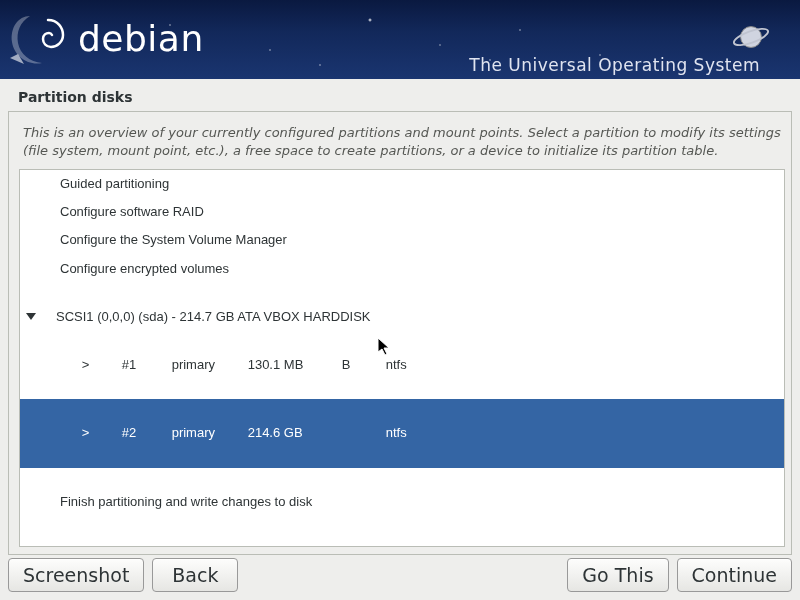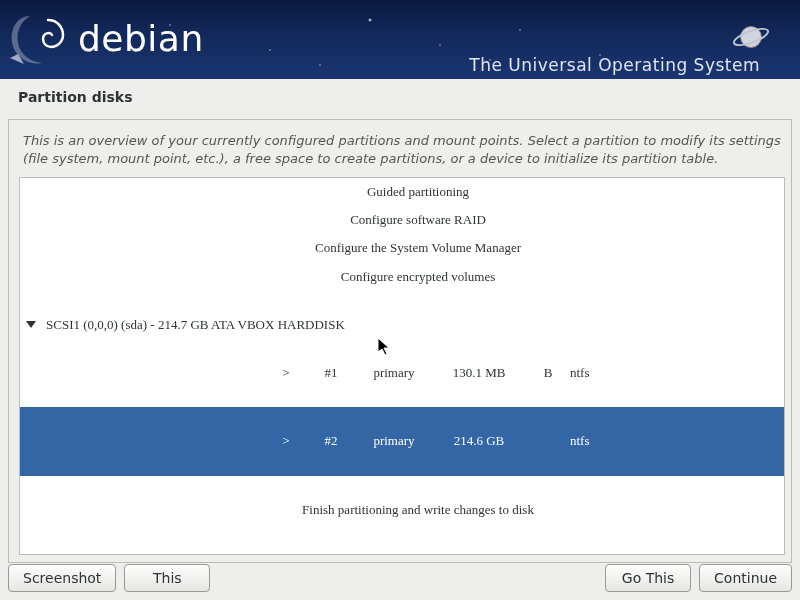--- a/index.html
+++ b/index.html
@@ -61,21 +61,21 @@
       top: 18px; right: 30px;
       width: 38px; height: 38px;
     }
     .page-title {
       padding: 10px 8px 6px 18px;
       font-size: 14px;
       font-weight: bold;
       color: #2e3436;
     }
     .content-frame {
-      margin: 8px 8px;
+      margin: 0 8px;
       border: 1px solid #babdb6;
       background: #eeeeec;
       height: 444px;
       padding: 12px 6px 6px 10px;
     }
     .instructions {
       font-style: italic;
       color: #555753;
       padding: 0 4px 10px 4px;
       line-height: 1.35;
@@ -84,26 +84,25 @@
       border: 1px solid #babdb6;
       background: #ffffff;
       height: 378px;
       overflow: auto;
     }
     .row {
       padding: 4px 8px 4px 32px;
       color: #2e3436;
       line-height: 1.55;
       white-space: pre;
-      font-family: Liberation Serif, serif;
+      font-family: Liberation Sans, sans-serif;
       cursor: default;
-      text-align: center;
     }
     .row.indent1 { padding-left: 40px; }
-    .row.disk { padding-left: 6px; display: flex; align-items: center; gap: 6px; }
+    .row.disk { padding-left: 6px; display: flex; align-items: center; gap: 16px; }
     .row.indent1 { padding-left: 40px; }
     .row.selected {
       background: #3465a4;
       color: #ffffff;
     }
     .row.blank { height: 20px; }
     .tri {
       display: inline-block;
       width: 0; height: 0;
       border-left: 5px solid transparent;
@@ -128,21 +127,21 @@
       display: flex;
       justify-content: space-between;
     }
     .btn-group { display: flex; gap: 8px; }
     .btn {
       min-width: 86px;
       padding: 5px 14px;
       background: linear-gradient(to bottom, #fdfdfc, #e6e6e3);
       border: 1px solid #999;
       border-radius: 4px;
-      font-size: 14px;
+      font-size: 19px;
       color: #2e3436;
       text-align: center;
       cursor: pointer;
       box-shadow: inset 0 1px 0 #fff;
     }
     .cursor {
       position: absolute;
       top: 338px; left: 378px;
       pointer-events: none;
     }
@@ -206,21 +205,21 @@
 
     <div class="row blank"></div>
 
     <div class="row indent1">Finish partitioning and write changes to disk</div>
   </div>
 </div>
 
 <div class="button-bar">
   <div class="btn-group">
     <div class="btn">Screenshot</div>
-    <div class="btn">This</div>
+    <div class="btn">Back</div>
   </div>
   <div class="btn-group">
     <div class="btn">Go This</div>
     <div class="btn">Continue</div>
   </div>
 </div>
 
 <svg class="cursor" width="16" height="20" viewBox="0 0 16 20">
   <path d="M0 0 L0 14 L4 11 L7 17 L9 16 L6 10 L11 10 Z" fill="#000" stroke="#fff" stroke-width="1"></path>
 </svg>

